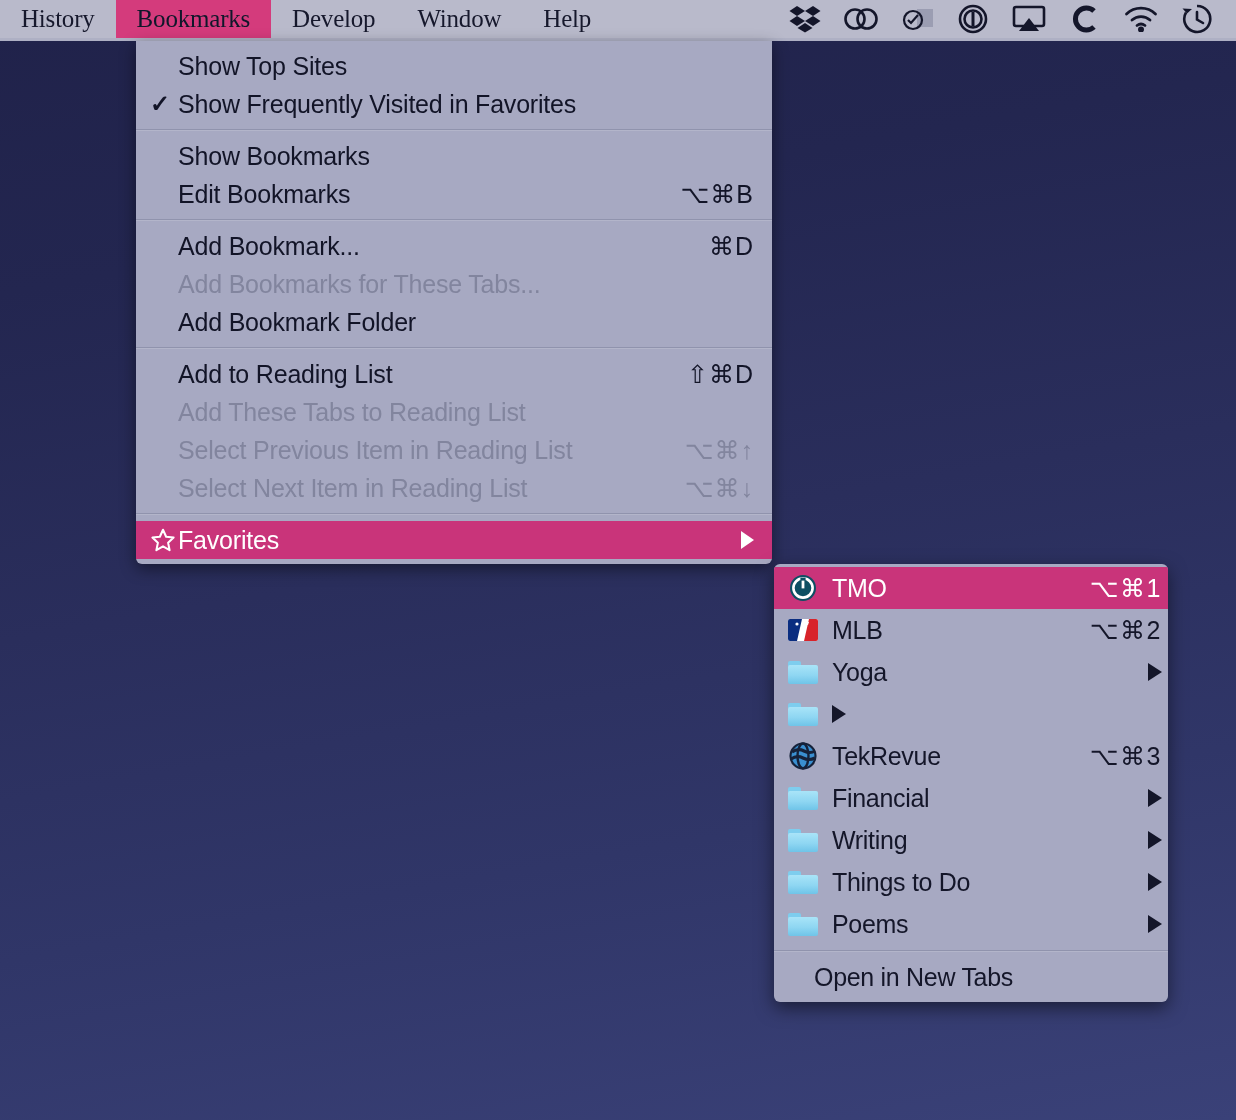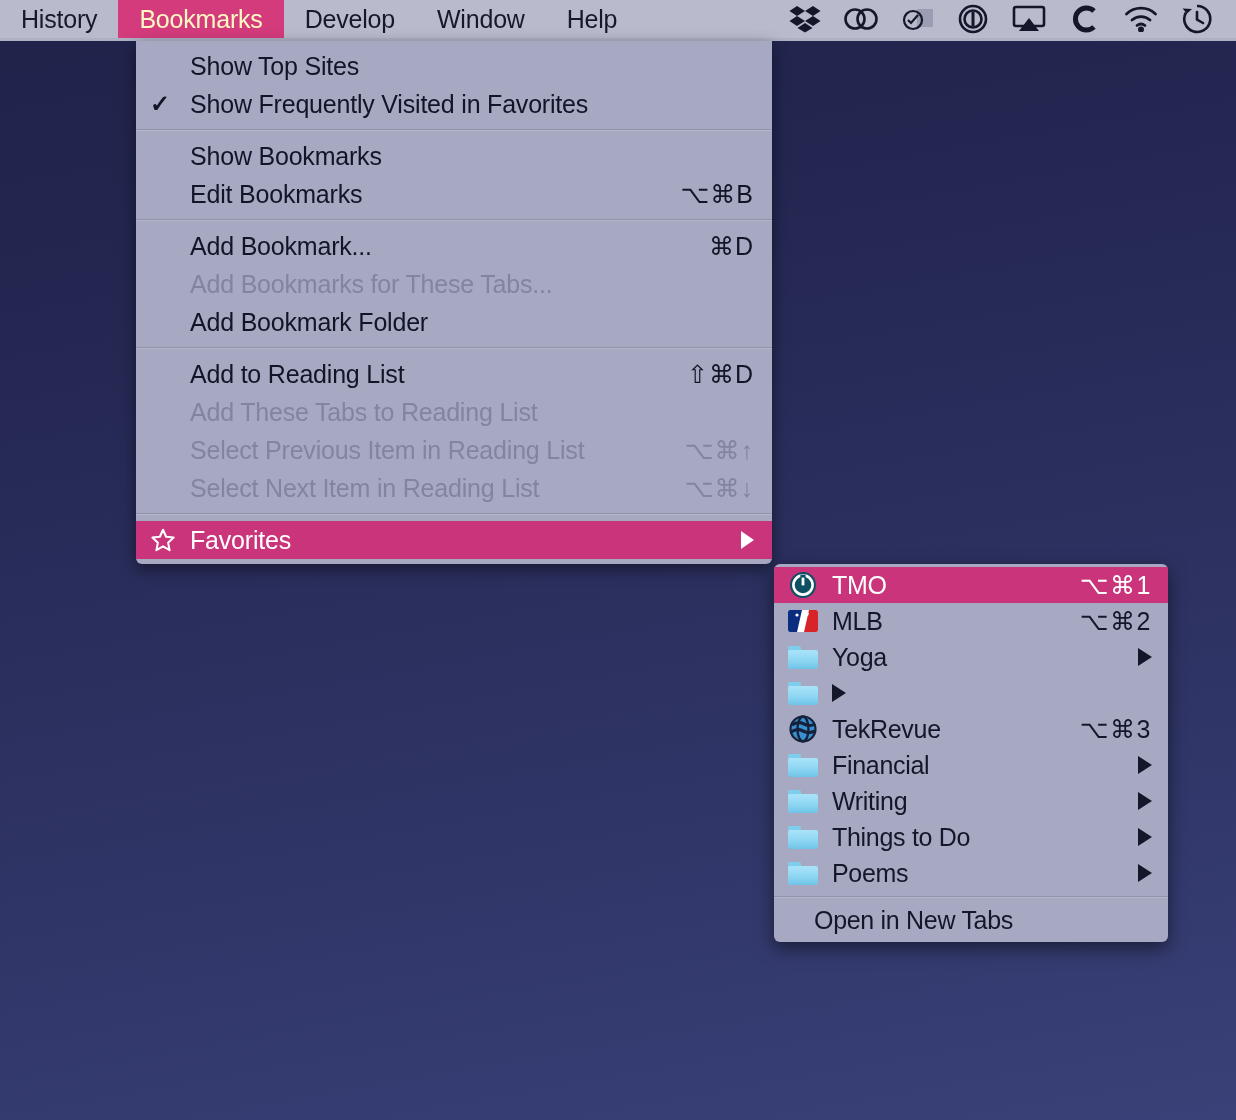--- a/index.html
+++ b/index.html
@@ -24,33 +24,34 @@
     height: 41px;
     background: #b9bacb;
     display: flex;
     align-items: stretch;
     box-sizing: border-box;
     border-bottom: 3px solid #aeb0c4;
   }
   .mb-items {
     display: flex;
     align-items: stretch;
+    font-family: Liberation Serif, serif;
   }
   .mb-item {
     display: flex;
     align-items: center;
     padding: 0 21px;
     font-size: 25px;
     color: #16182c;
     letter-spacing: -0.2px;
     white-space: nowrap;
   }
   .mb-item.active {
     background: #d43b7c;
-    color: #fef9c3;
+    color: #0f172a;
   }
   .mb-spacer { flex: 1 1 auto; }
   .mb-icons {
     display: flex;
     align-items: center;
     gap: 22px;
     padding-right: 22px;
   }
   .mb-icon {
     width: 34px;
@@ -85,21 +86,21 @@
     letter-spacing: -0.2px;
     white-space: nowrap;
     box-sizing: border-box;
   }
   .menu-row.disabled { color: #82859e; justify-content: center; }
   .menu-row.highlight {
     background: #c9347a;
     color: #ffffff;
     justify-content: flex-end;
   }
-  .menu-row .label { flex: 1 1 auto; margin-left: 12px; }
+  .menu-row .label { flex: 1 1 auto; }
   .menu-row .shortcut {
     font-size: 25px;
     letter-spacing: 1px;
     margin-left: 24px;
   }
   .menu-row.disabled .shortcut { color: #82859e; }
   .check-mark {
     position: absolute;
     left: 14px;
     font-size: 24px;
@@ -137,24 +138,24 @@
     width: 394px;
     background: #a7a9c2;
     border-radius: 6px;
     box-shadow: 0 6px 18px rgba(0,0,0,0.5);
     padding: 3px 0 4px 0;
     box-sizing: border-box;
     overflow: hidden;
   }
   .sub-row {
     position: relative;
-    height: 36px;
-    display: flex;
-    align-items: center;
-    padding: 0 16px 0 12px;
+    height: 42px;
+    display: flex;
+    align-items: center;
+    padding: 0 6px 0 12px;
     font-size: 25px;
     color: #141629;
     letter-spacing: -0.3px;
     white-space: nowrap;
     box-sizing: border-box;
   }
   .sub-row.highlight {
     background: #c9347a;
     color: #ffffff;
   }

